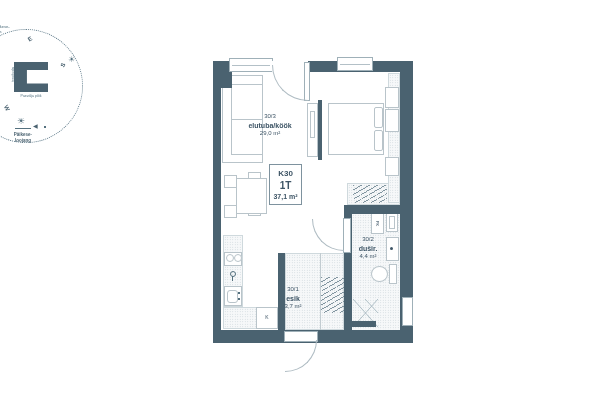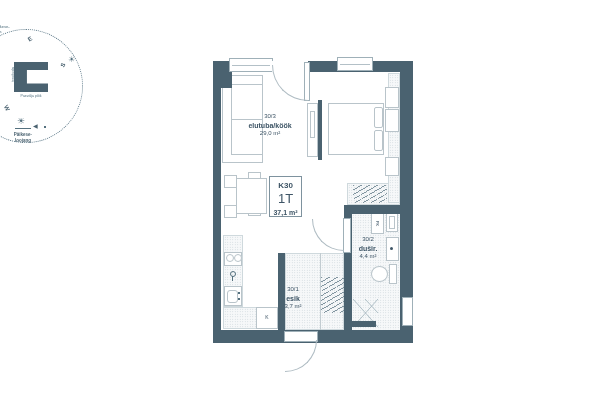--- a/index.html
+++ b/index.html
@@ -146,23 +146,23 @@
     <div class="arc bl" style="left:312px;top:219px;width:32px;height:32px;"></div>
 
     <div class="opening" style="left:402px;top:297px;width:11px;height:29px;"></div>
 
     <div class="lbl" style="left:238px;top:113px;width:64px;">
       <div class="num">30/3</div>
       <div class="nm">elutuba/köök</div>
       <div class="ar">29,0 m²</div>
     </div>
 
-    <div class="lbl" style="left:269px;top:176px;width:33px;height:41px;border:1px solid #7e929e;background:#fff;padding-top:4px;box-sizing:border-box;">
+    <div class="lbl" style="left:269px;top:164px;width:33px;height:41px;border:1px solid #7e929e;background:#fff;padding-top:4px;box-sizing:border-box;">
       <div style="font-size:8px;font-weight:bold;">K30</div>
-      <div style="font-size:13px;font-weight:normal;">1T</div>
+      <div style="font-size:10px;font-weight:bold;">1T</div>
       <div style="font-size:7px;font-weight:bold;">37,1 m²</div>
     </div>
 
     <div class="lbl" style="left:348px;top:236px;width:40px;">
       <div class="num">30/2</div>
       <div class="nm">dušir.</div>
       <div class="ar">4,4 m²</div>
     </div>
 
     <div class="lbl" style="left:271px;top:286px;width:44px;">

